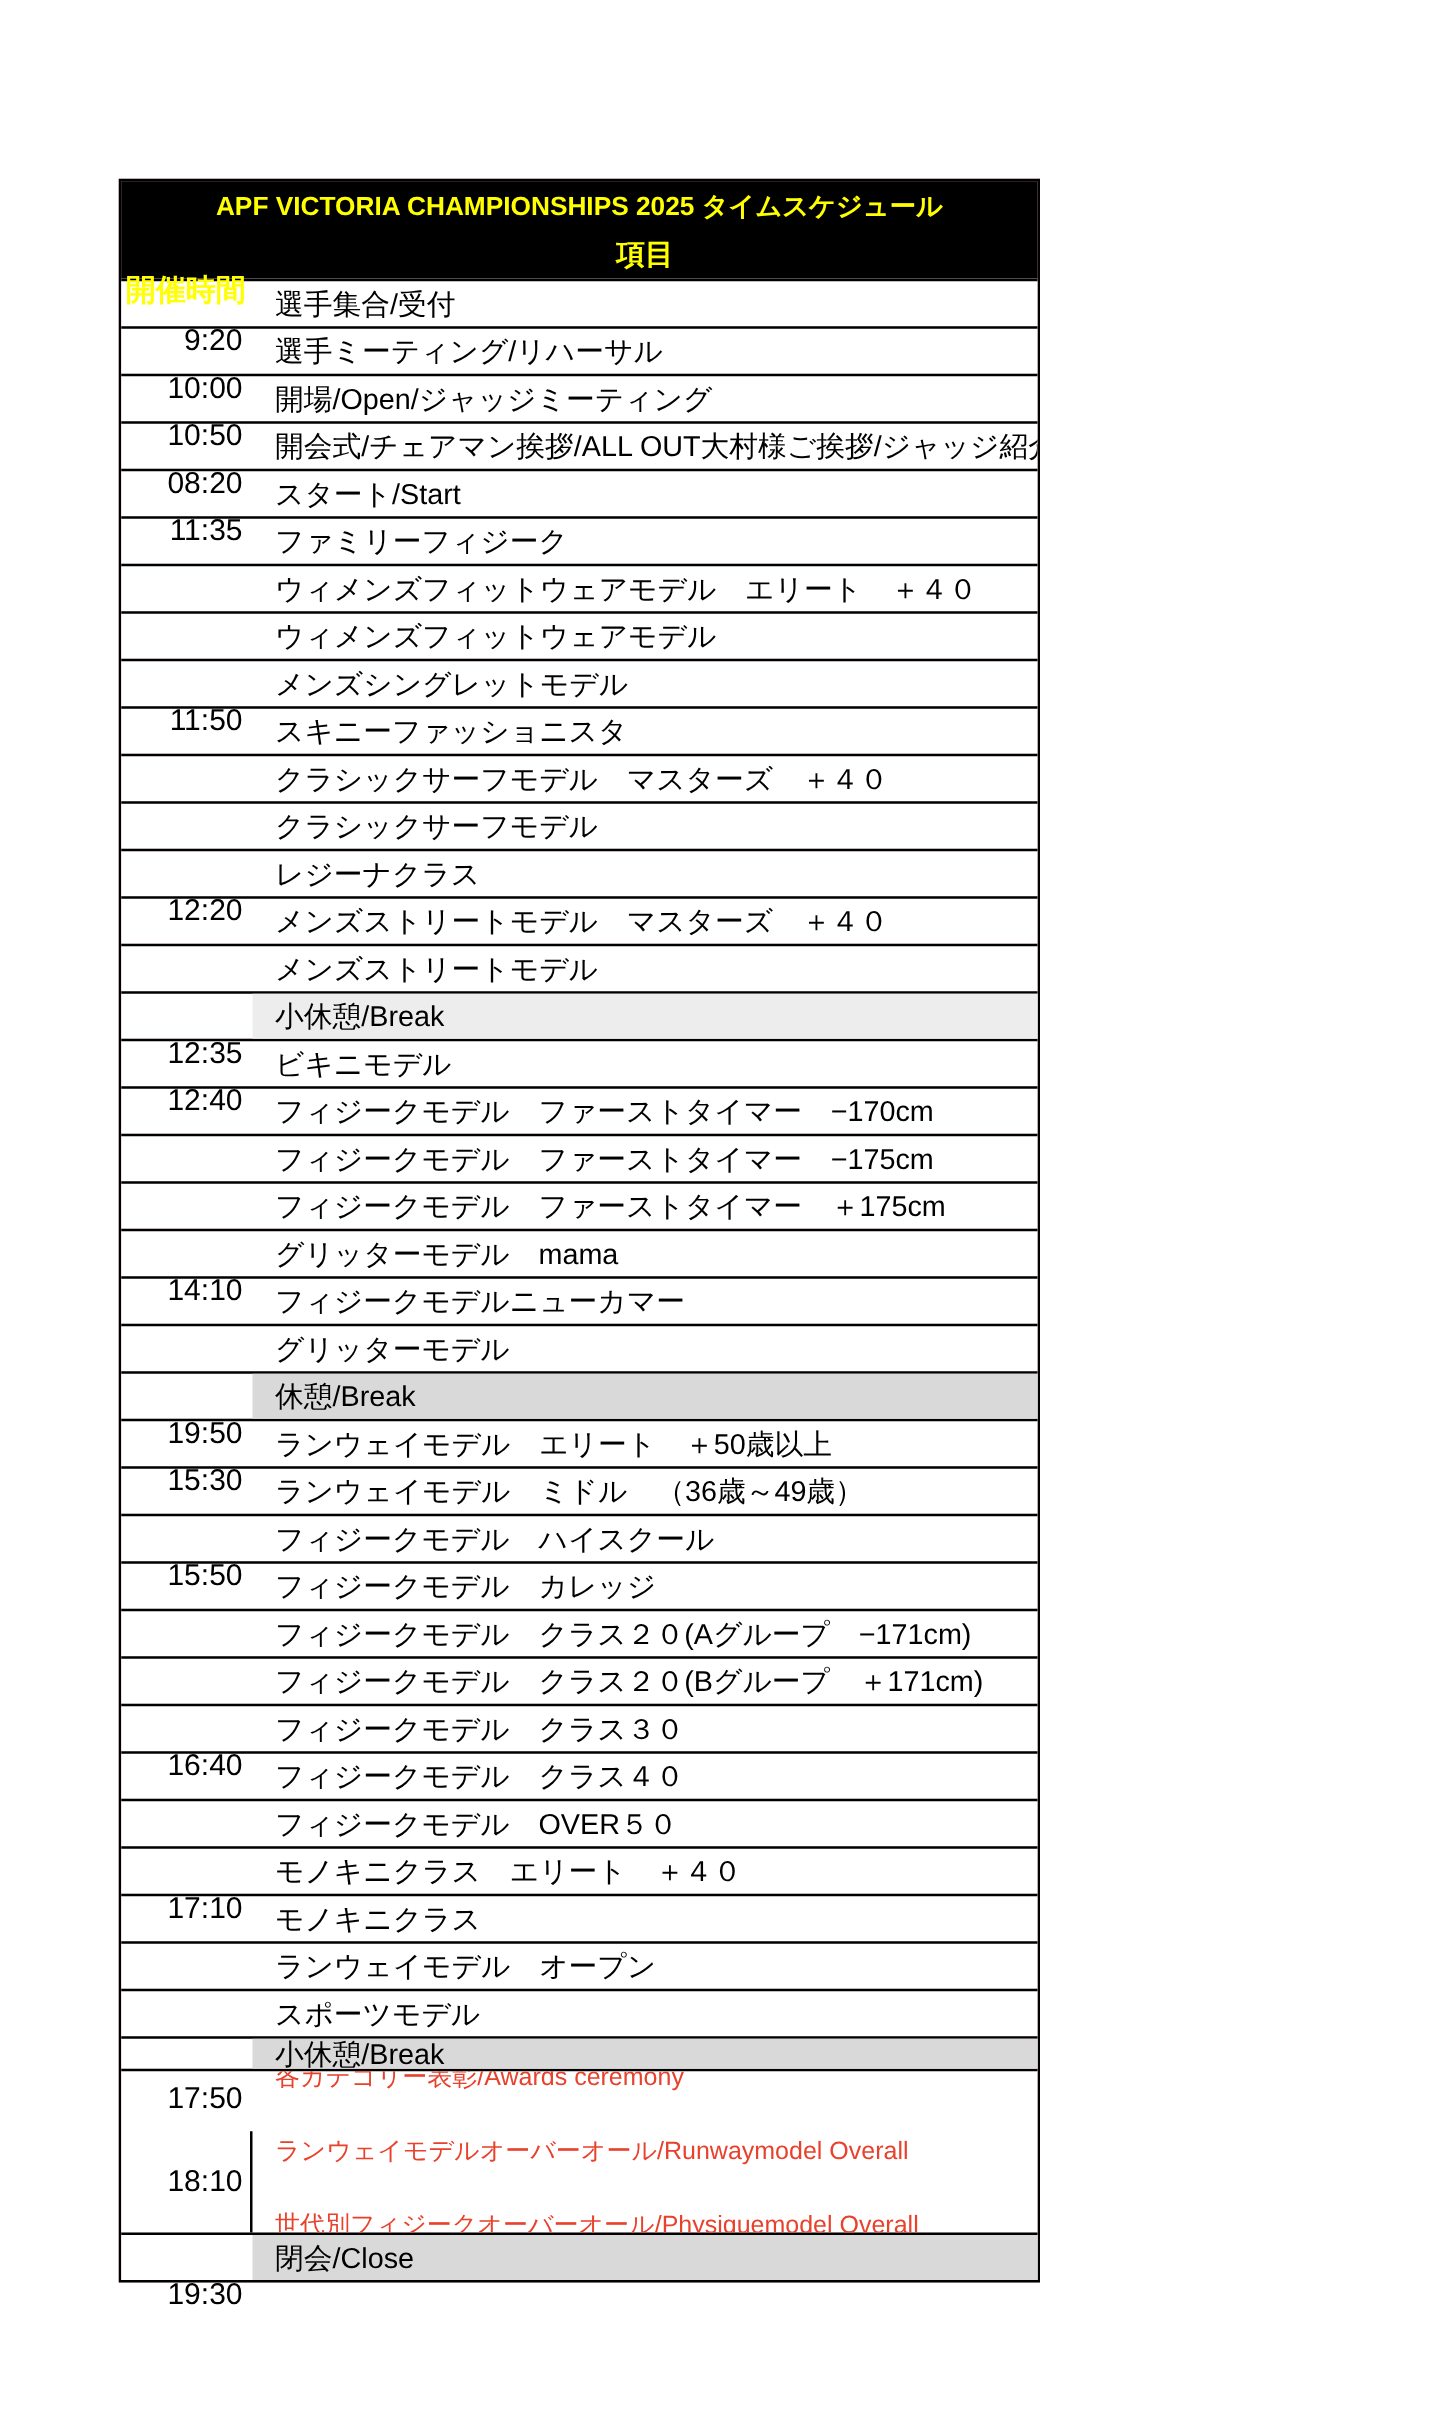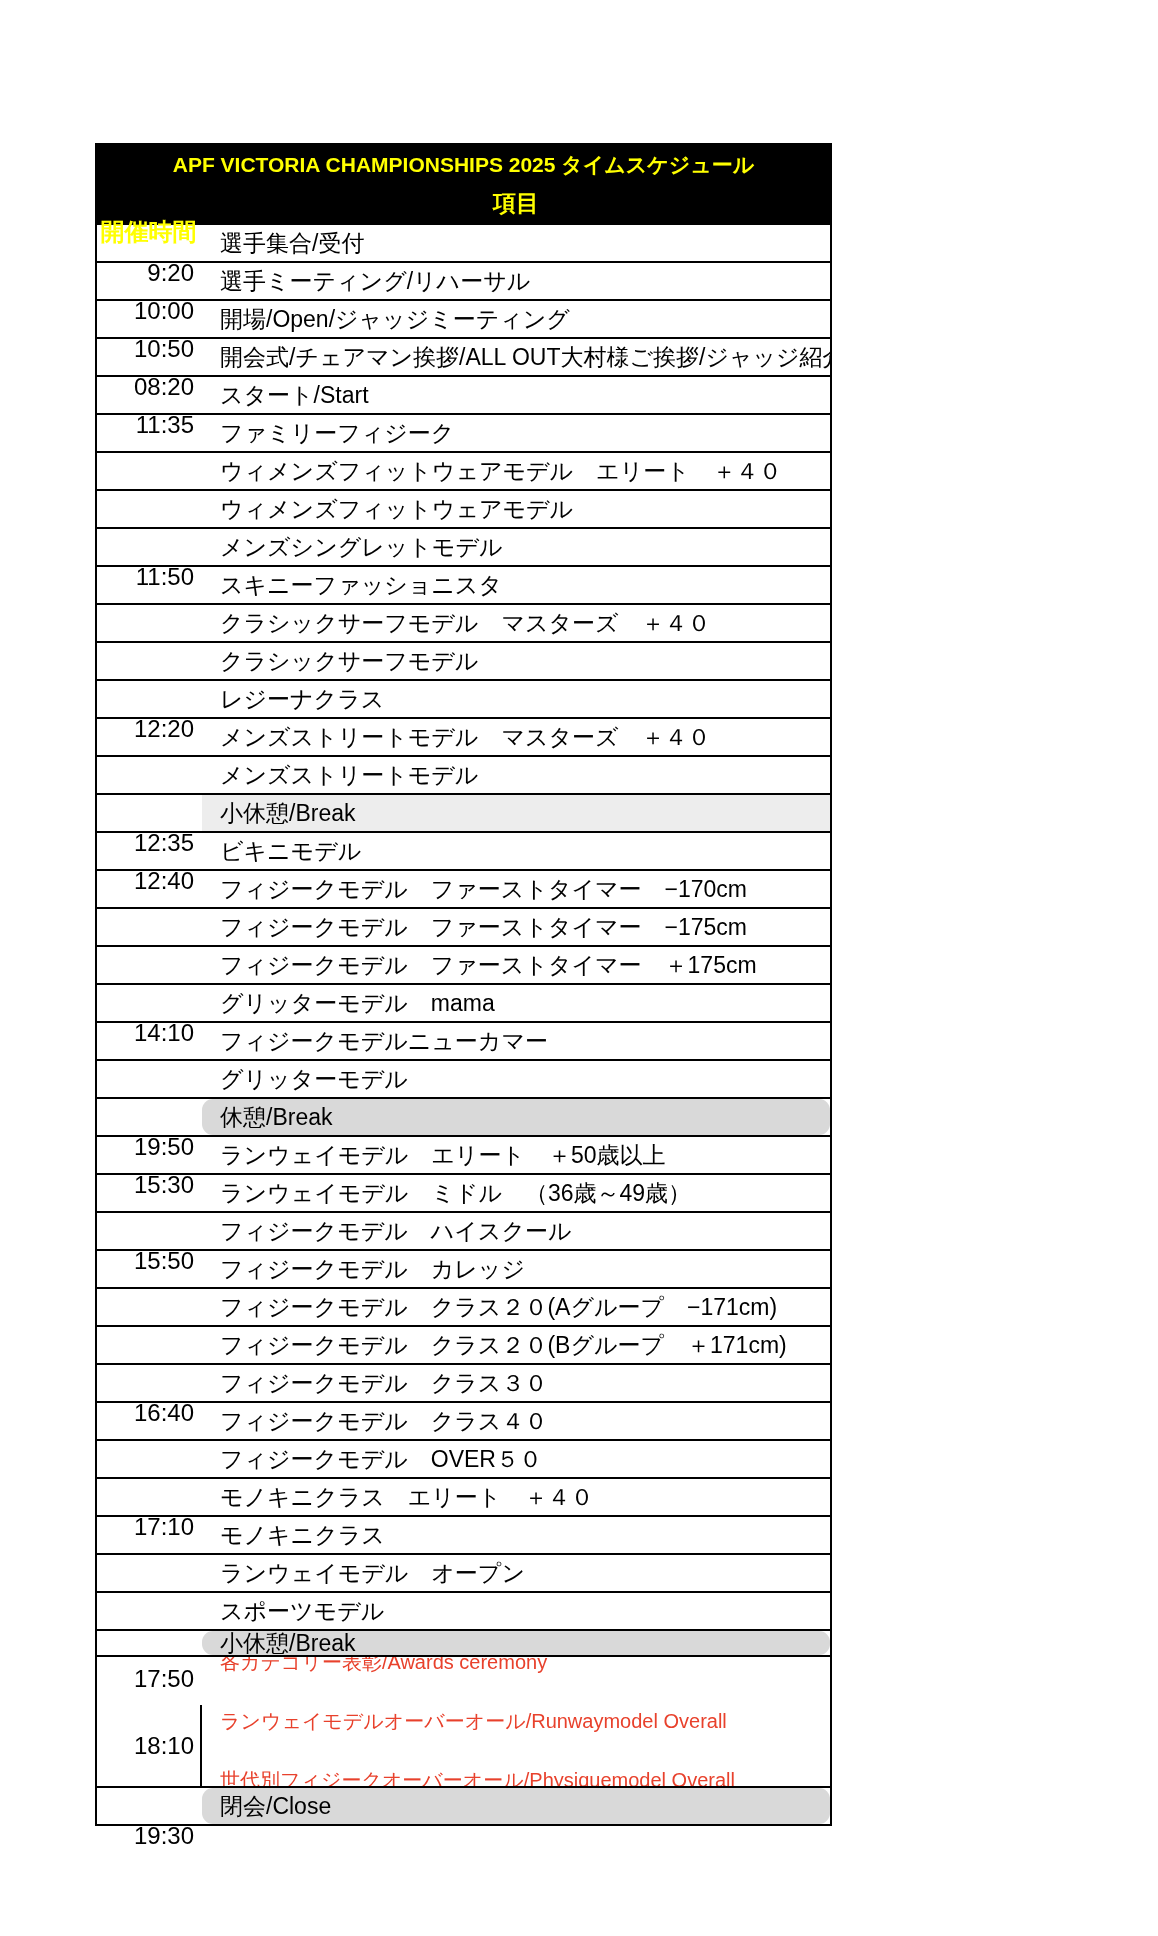--- a/index.html
+++ b/index.html
@@ -39,21 +39,21 @@
     display:flex;align-items:center;justify-content:flex-end;
     padding-right:6px;font-size:24px;white-space:nowrap;margin-top:48px;
   }
   .cell-item{
     flex:1;display:flex;align-items:center;
     padding-left:18px;font-size:23px;white-space:nowrap;overflow:hidden;
   }
   .head-row .cell-time{padding-right:0;}
   .head-row .cell-item{padding-left:0;justify-content:center;}
   .shade-light{background:var(--shade-light);}
-  .shade-medium{background:var(--shade-medium);border-radius:11px;}
+  .shade-medium{background:var(--shade-medium);}
   .cell-item.multi{flex-direction:column;align-items:flex-start;justify-content:center;gap:32px;}
   .cell-item.red .line{color:var(--red-text);font-size:20px;line-height:27px;}
 </style>
 </head>
 <body>
 
 <div class="schedule">
   <div class="title-row">APF VICTORIA CHAMPIONSHIPS 2025 タイムスケジュール</div>
   <div class="head-row">
     <div class="cell cell-time">開催時間</div>

